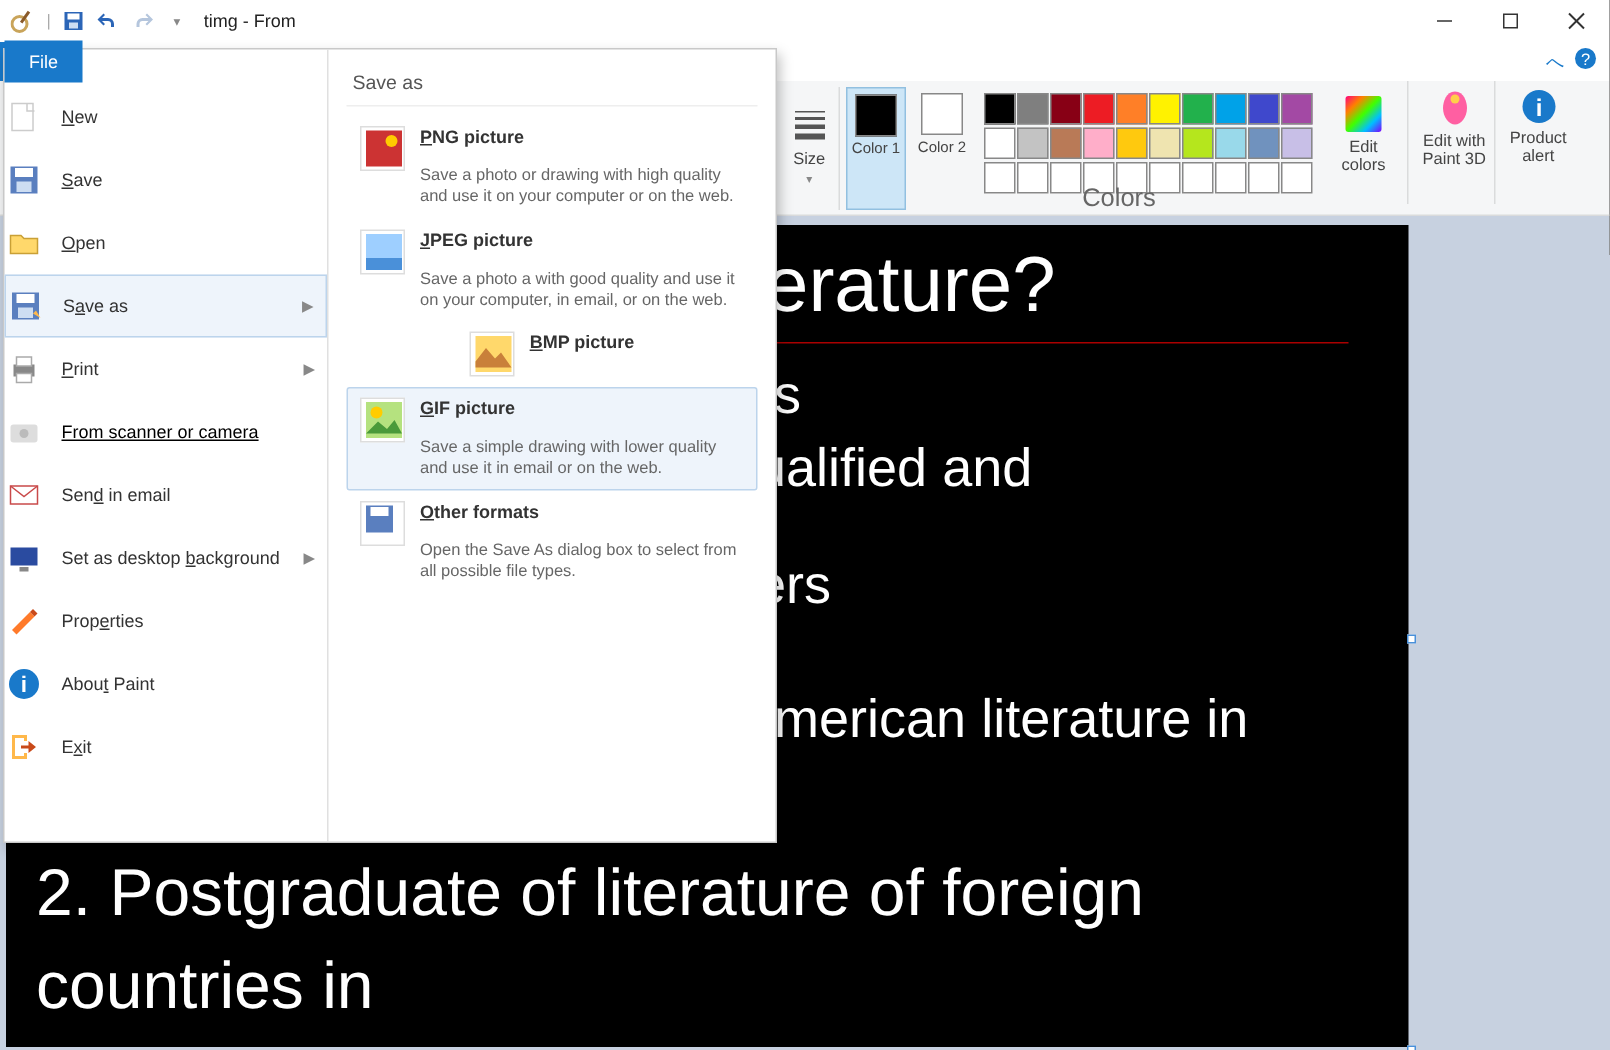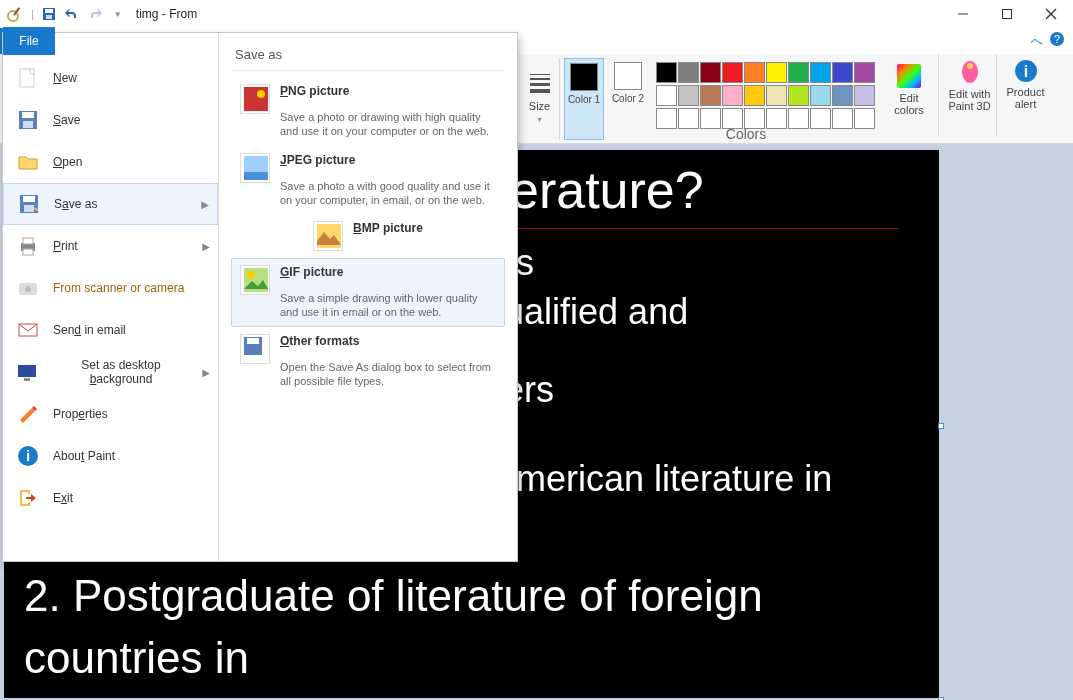--- a/index.html
+++ b/index.html
@@ -25,43 +25,43 @@
 .ribbon-group { display: flex; align-items: flex-start; padding-top: 4px; }
 .size-btn { width: 40px; height: 82px; display:flex; flex-direction:column; align-items:center; justify-content:center; gap:3px; font-size:11px; color:#444; border-right:1px solid #dadbdc; padding:0 6px; }
 .size-btn .lines { display:flex; flex-direction:column; gap:3px; align-items:center; padding-bottom:4px; }
 .size-btn .lines span { display:block; width:20px; background:#555; }
 .color-btn { width:40px; height:82px; display:flex; flex-direction:column; align-items:center; justify-content:flex-start; font-size:10px; color:#444; padding-top:4px; margin-left:4px;}
 .color-btn.selected { background:#cde6f7; border:1px solid #92c0e0; }
 .color-sq { width:28px; height:28px; border:1px solid #888; margin-bottom:3px; }
 .palette { margin-left:8px; display:flex; flex-direction:column; gap:2px; padding-top:4px; }
 .pal-row { display:flex; gap:0; }
 .pal-sw { width:21px; height:21px; border:1px solid #888; margin-right:1px; }
-.colors-label { position:absolute; bottom:1px; font-size:14px; color:#666; }
+.colors-label { position:absolute; bottom:1px; font-size:17px; color:#666; }
 .edit-colors { width:46px; height:82px; display:flex; flex-direction:column; align-items:center; justify-content:flex-start; font-size:11px; color:#444; gap:2px; padding-top:4px; margin-left:10px; text-align:center; line-height:1.1; }
 .edit3d { width:56px; height:82px; display:flex; flex-direction:column; align-items:center; justify-content:flex-start; font-size:11px; color:#444; gap:2px; padding-top:4px; margin-left:6px; text-align:center; line-height:1.1; border-left:1px solid #dadbdc; padding-left:6px; }
 .alert-btn { width:52px; height:82px; display:flex; flex-direction:column; align-items:center; justify-content:flex-start; font-size:11px; color:#444; gap:2px; padding-top:4px; margin-left:2px; text-align:center; line-height:1.1; border-left:1px solid #dadbdc; padding-left:6px; }
 
 
 .canvas-bg { position:absolute; top:144px; left:0; right:0; bottom:0; background:#c7d1e0; }
 .canvas { position:absolute; left:4px; top:6px; width:935px; height:548px; background:#000; color:#fff; font-family:"Times New Roman", serif; padding:10px 0 0 0; }
 .canvas h1 { font-size:52px; font-weight:400; padding-left:480px; }
 .hrline { margin:8px 40px 10px 40px; border:none; border-top:1px solid #a00; }
 .canvas .line { font-size:36px; font-weight:400; padding-left:480px; line-height:1.35; }
 .canvas .linefull { font-size:44px; font-weight:400; padding-left:20px; line-height:1.4; }
 .handle { position:absolute; width:6px; height:6px; background:#fff; border:1px solid #4a90d9; }
 
 
 .file-menu { position:absolute; top:32px; left:2px; width:516px; height:530px; background:#fff; border:1px solid #c8c8c8; box-shadow:2px 4px 8px rgba(0,0,0,.25); display:flex; z-index:50; }
 .file-tab-over { position:absolute; top:-6px; left:0; width:52px; height:28px; background:#1979ca; color:#fff; font-size:12px; display:flex; align-items:center; justify-content:center; }
 .file-left { width:216px; border-right:1px solid #e0e0e0; padding-top:24px; }
-.file-item { height:42px; display:flex; align-items:center; padding-left:12px; gap:12px; font-size:12px; color:#333;text-align:center; }
+.file-item { height:42px; display:flex; align-items:center; padding-left:0; gap:12px; font-size:12px; color:#333; }
 .file-item.sel { background:#eef4fb; border:1px solid #bcd4ec; }
 .file-item .ico { width:26px; height:26px; display:flex; align-items:center; justify-content:center; }
 .file-item .chev { margin-left:auto; padding-right:8px; color:#888; font-size:10px; }
-.disabled { color:#a16207; }
+.disabled { color:#000000;text-decoration:underline; }
 .file-right { flex:1; padding:10px 12px; }
 .panel-title { font-size:13px; color:#555; padding:4px 0 8px 4px; border-bottom:1px solid #eee; margin-bottom:6px; }
 .save-item { display:flex; gap:10px; padding:6px 8px; border:1px solid transparent; border-radius:2px;justify-content:center; }
 .save-item.sel { background:#eef4fb; border-color:#bcd4ec; }
 .save-ico { width:30px; height:30px; flex-shrink:0; background:#fff; border:1px solid #ddd; display:flex;align-items:center;justify-content:center; }
 .save-title { font-size:12px; font-weight:600; color:#333; }
 .save-desc { font-size:11px; color:#666; line-height:1.3; margin-top:12px; }
 u { text-decoration:underline; }
 </style>
 </head>

